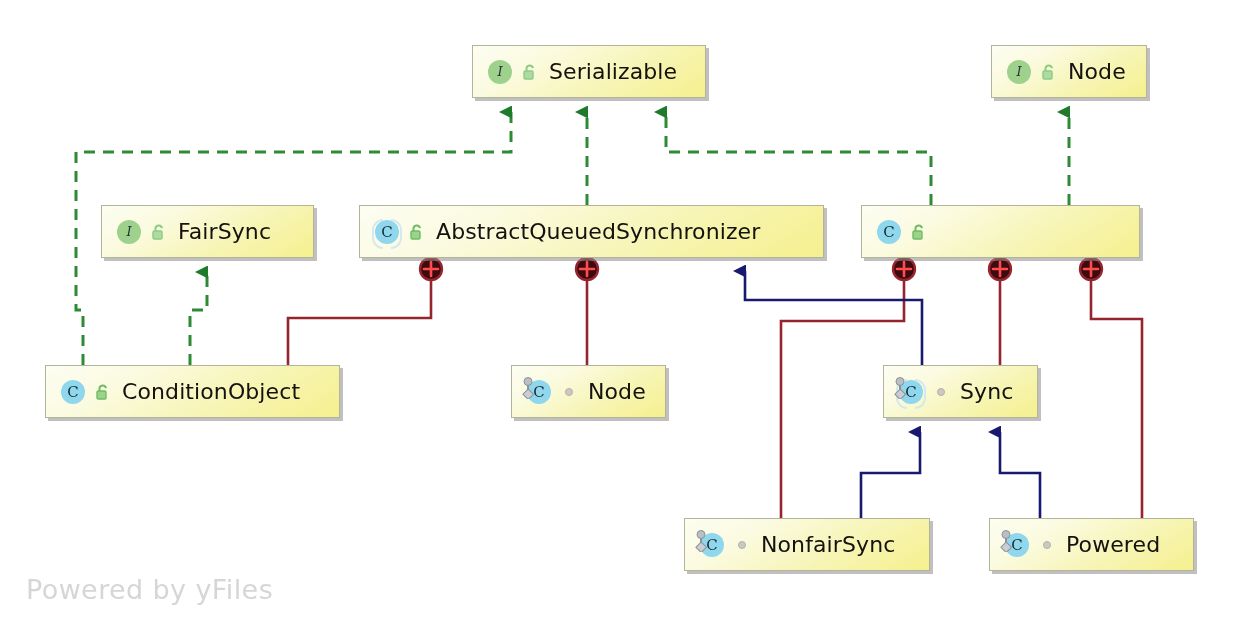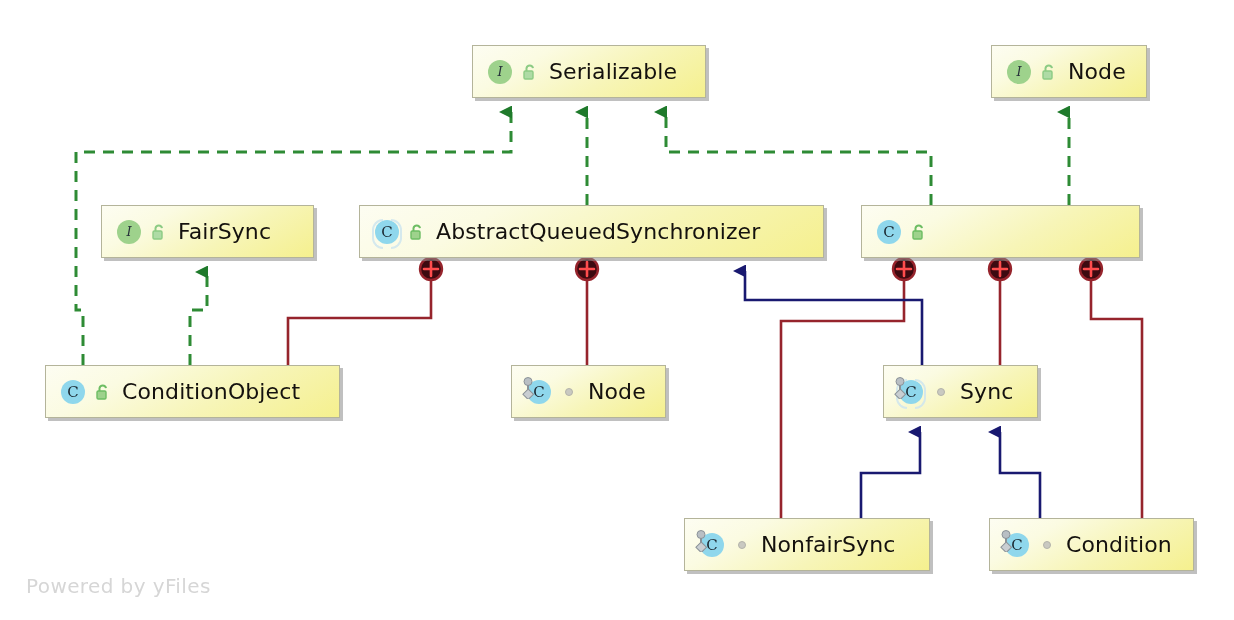--- a/index.html
+++ b/index.html
@@ -138,21 +138,21 @@
     border-radius: 50%;
     background: #c9c9c1;
     border: 1px solid #b3b3aa;
     box-sizing: border-box;
   }
 
   #watermark {
     position: absolute;
     left: 26px;
     top: 574px;
-    font-size: 20px;
+    font-size: 27px;
     color: #d6d6d6;
     letter-spacing: .4px;
     font-family: "DejaVu Sans", "Liberation Sans", sans-serif;
   }
 </style>
 </head>
 <body>
 
 <div id="diagram-canvas">
 
@@ -350,19 +350,19 @@
     <div class="uml-node" style="left:989px; top:518px; width:205px; height:53px;">
       <span class="badge cls">
         <span class="disc">C</span>
         <svg class="nested" viewBox="0 0 18 22">
           <circle cx="6" cy="4.5" r="4" fill="#b9bfc4" stroke="#8b9298" stroke-width="1"></circle>
           <path d="M6 8 L6 16" stroke="#8b9298" stroke-width="2"></path>
           <rect x="2.5" y="13.5" width="7.5" height="7.5" transform="rotate(45 6.2 17.2)" fill="#c9ced2" stroke="#8b9298" stroke-width="1"></rect>
         </svg>
       </span>
       <span class="vis package-dot"></span>
-      <span class="node-label">Condition</span>
+      <span class="node-label">Powered</span>
     </div>
 
   </div>
 
   <div id="watermark">Powered by yFiles</div>
 </div>
 
 </body></html>

